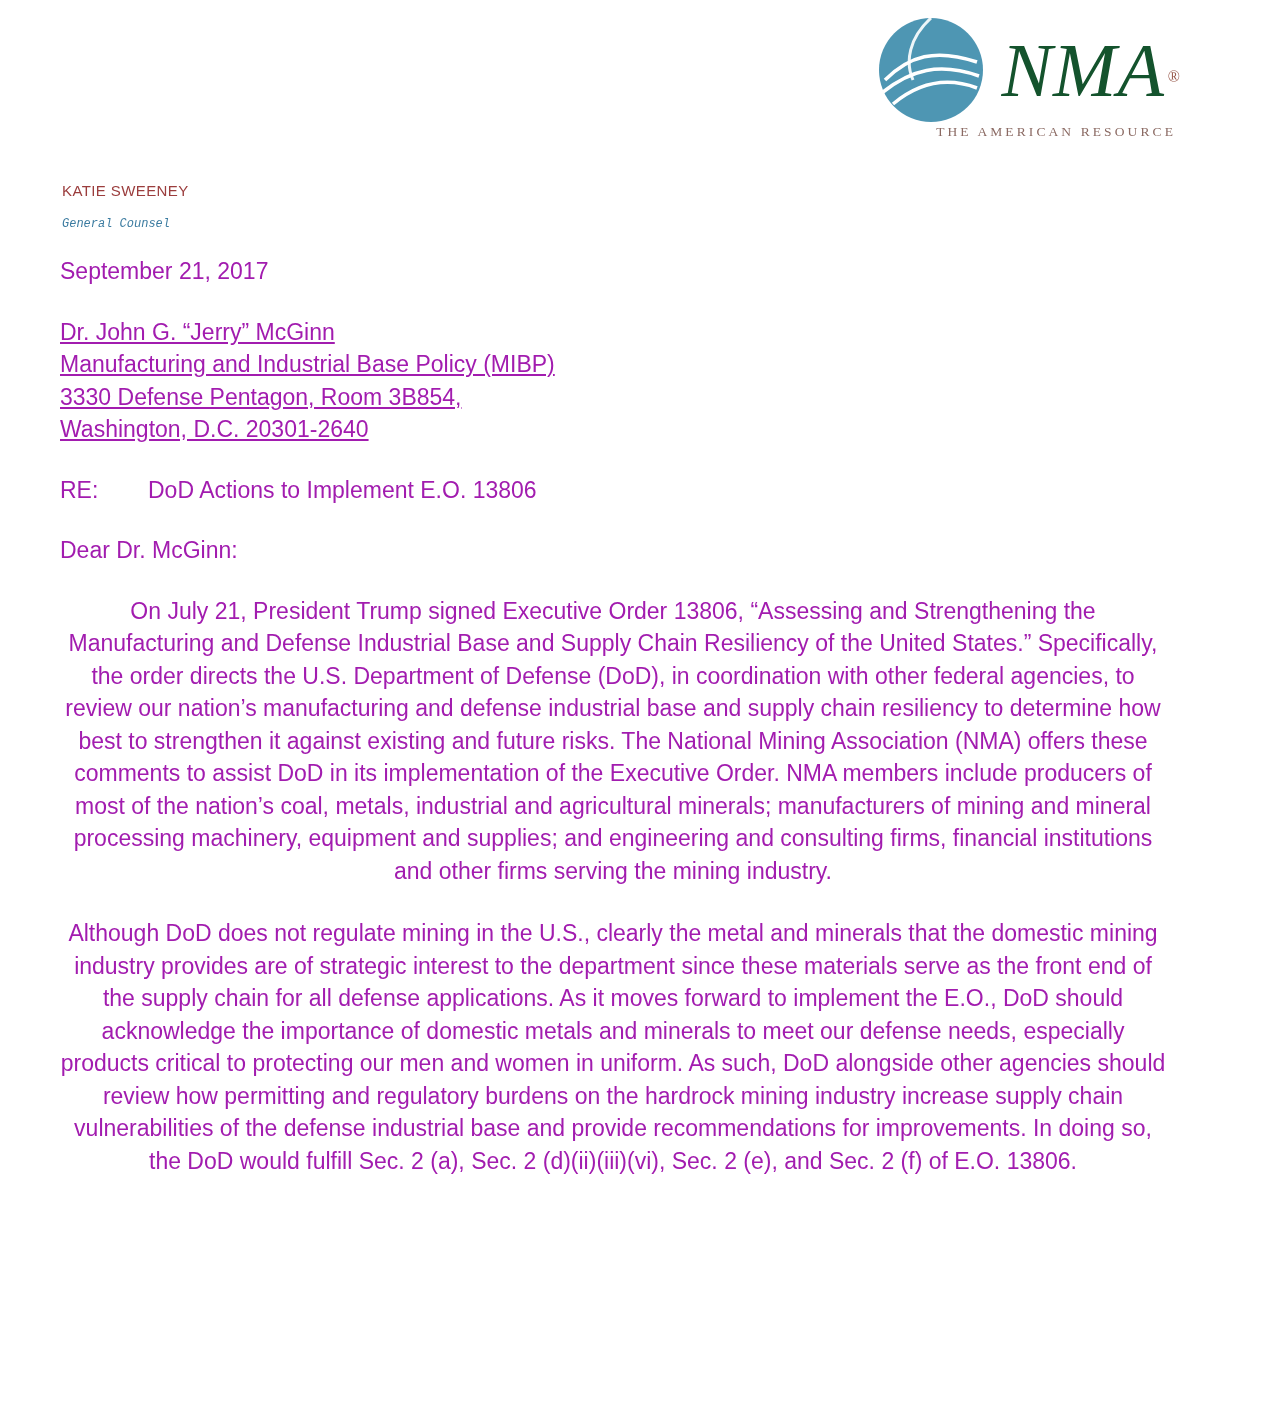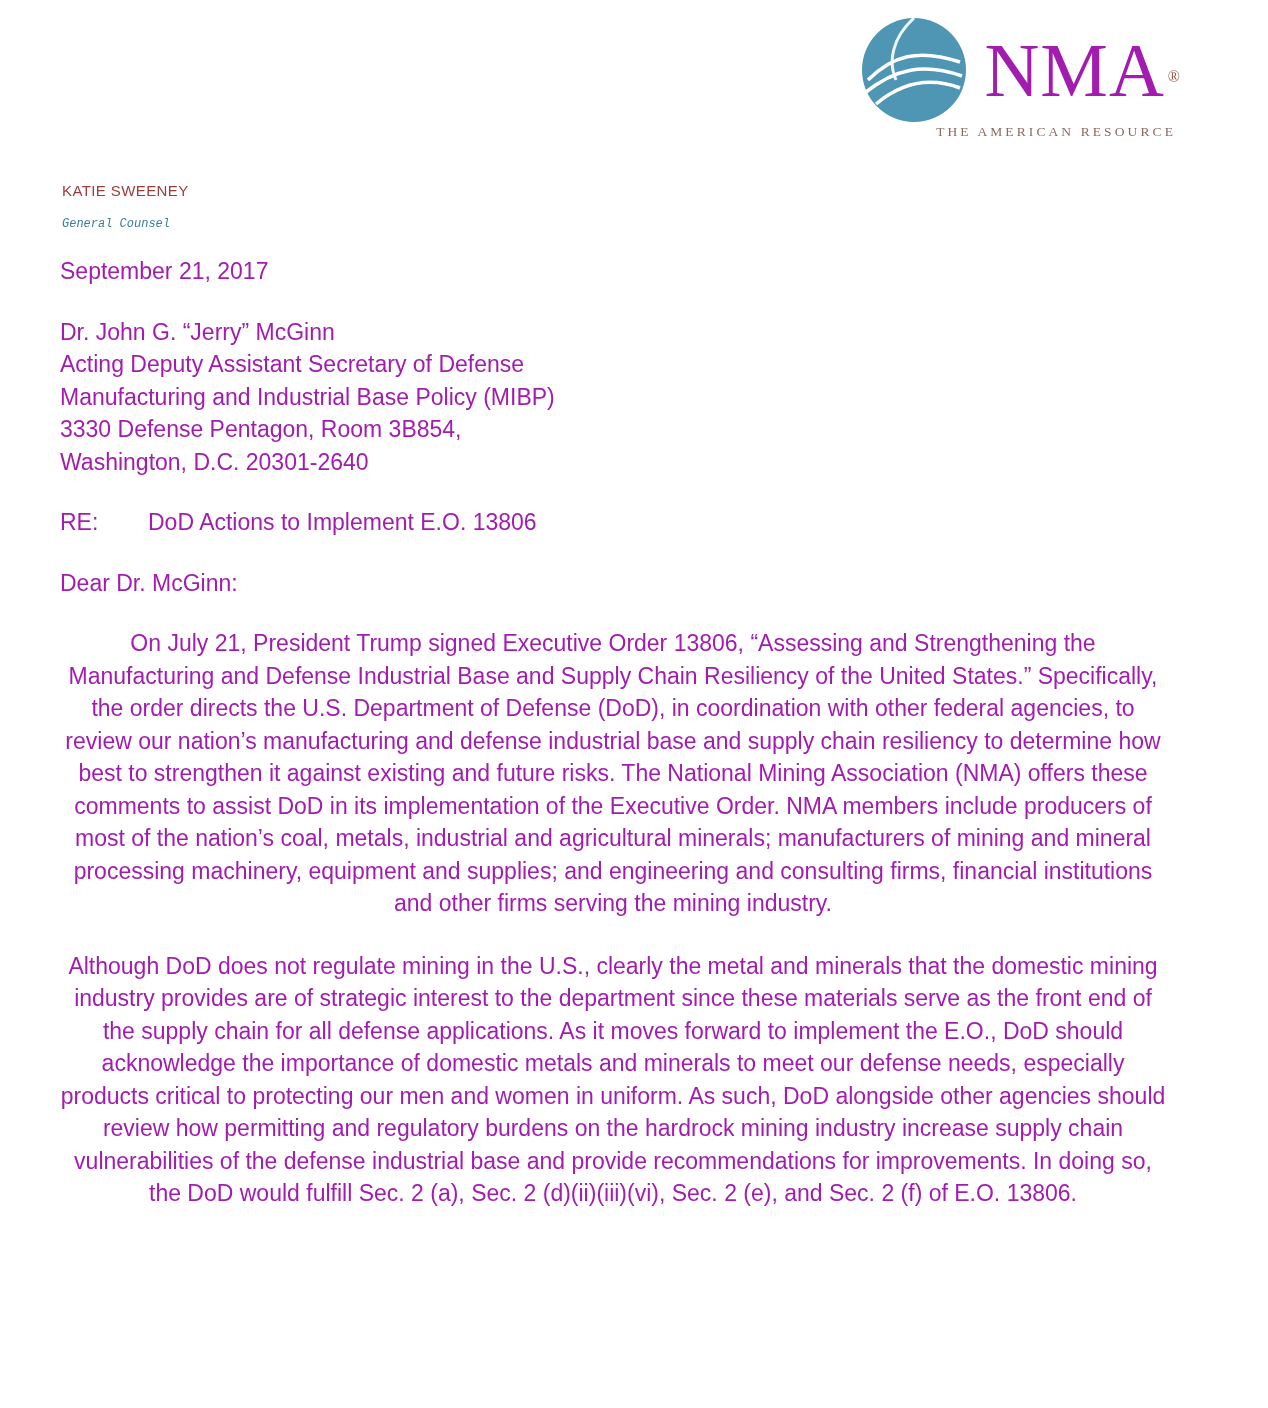--- a/index.html
+++ b/index.html
@@ -42,22 +42,23 @@
   }
   .logo-word {
     margin-left: 18px;
     display: flex;
     align-items: baseline;
   }
   .logo-text {
     font-family: "Liberation Serif", serif;
     font-size: 76px;
     letter-spacing: 1px;
-    color: #a21caf;
+    color: #14532d;
     line-height: 1;
+    font-style: italic;
   }
   .logo-reg {
     font-family: "Liberation Serif", serif;
     font-size: 16px;
     color: #9a5c4e;
     margin-left: 3px;
     position: relative;
     top: -14px;
   }
   .logo-tagline {
@@ -99,20 +100,21 @@
     font-size: 23px;
     line-height: 32.5px;
     color: #a21caf;
   }
   .letter .block {
     margin: 0 0 28px 0;
   }
   .letter .line {
     display: block;
     white-space: pre;
+    text-decoration: underline;
   }
   .re-line {
     display: flex;
   }
   .re-label {
     width: 88px;
     flex: 0 0 auto;
   }
   .para {
     margin: 0 4px 30px 0;
@@ -147,21 +149,20 @@
     <div class="sender-name">KATIE SWEENEY</div>
     <div class="sender-title">General Counsel</div>
   </div>
 
   <div class="letter">
 
     <div class="block">September 21, 2017</div>
 
     <div class="block">
       <span class="line">Dr. John G. “Jerry” McGinn</span>
-      <span class="line">Acting Deputy Assistant Secretary of Defense</span>
       <span class="line">Manufacturing and Industrial Base Policy (MIBP)</span>
       <span class="line">3330 Defense Pentagon, Room 3B854,</span>
       <span class="line">Washington, D.C. 20301-2640</span>
     </div>
 
     <div class="block re-line">
       <span class="re-label">RE:</span>
       <span>DoD Actions to Implement E.O. 13806</span>
     </div>
 

